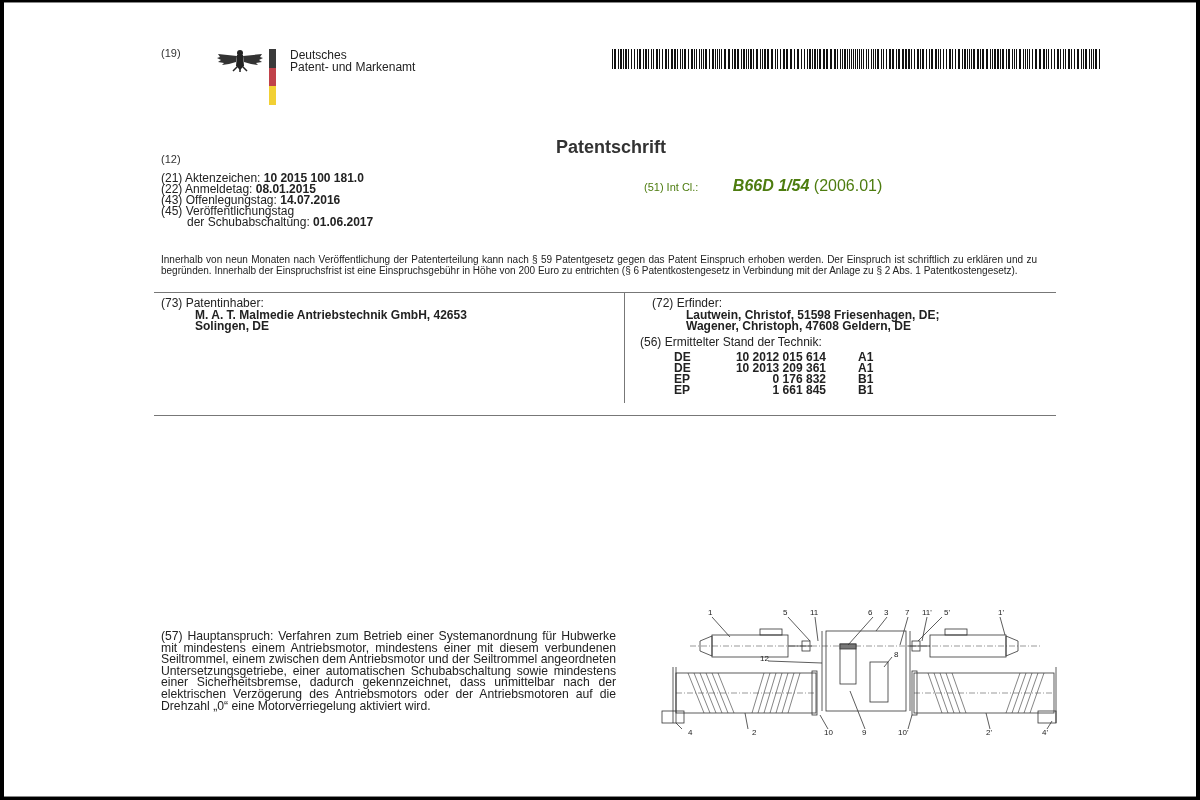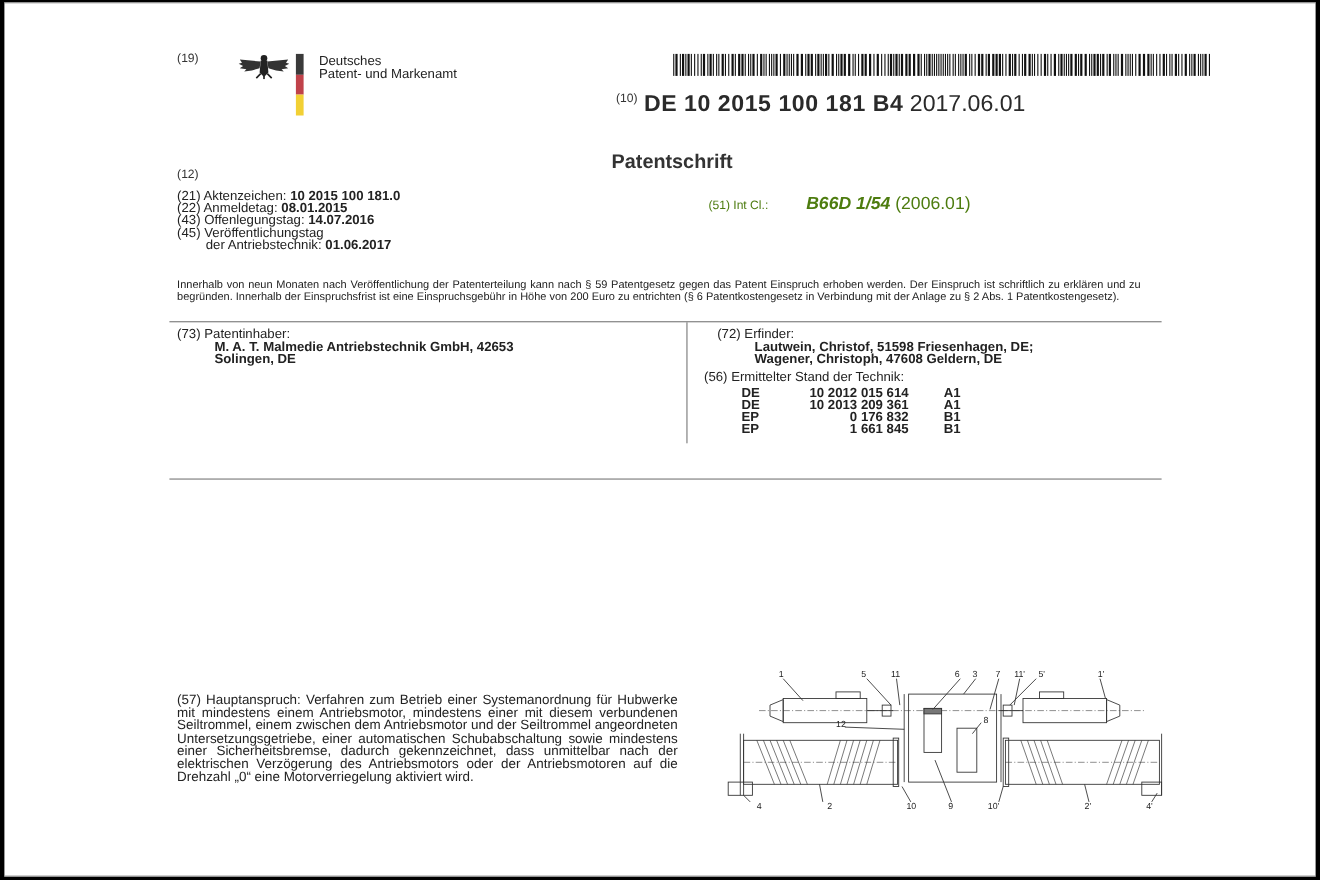--- a/index.html
+++ b/index.html
@@ -36,21 +36,21 @@
   #biblio .indent { padding-left: 26px; }
 
   #intcl { left: 640px; top: 174px; white-space: nowrap; color: #4d7c0f; }
   #intcl .lbl { font-size: 11px; margin-right: 30px; }
   #intcl .cls { font-size: 16px; font-weight: bold; font-style: italic; }
   #intcl .ver { font-size: 16px; }
 
   #notice { left: 157px; top: 251px; width: 876px; font-size: 10px; line-height: 11.3px; text-align: justify; color: #222; }
 
   
-  #box { left: 150px; top: 289px; width: 902px; height: 144px; border-top: 1px solid #777; border-bottom: 1px solid #777; }
+  #box { left: 150px; top: 289px; width: 902px; height: 124px; border-top: 1px solid #777; border-bottom: 1px solid #777; }
   #box-divider { left: 470px; top: 0; width: 1px; height: 110px; background: #777; }
   .blk { font-size: 12px; line-height: 11.5px; color: #222; white-space: nowrap; }
   .blk .val { padding-left: 34px; font-weight: bold; }
   #p73 { left: 7px; top: 5px; }
   #p74 { left: 7px; top: 44px; }
   #p72 { left: 498px; top: 5px; }
   #p56 { left: 486px; top: 44px; }
   .cite { display: flex; font-weight: bold; padding-left: 34px; font-size: 12px; line-height: 11px; }
   .cite .c1 { width: 32px; }
   .cite .c2 { width: 120px; text-align: right; }
@@ -261,25 +261,20 @@
       <span style="width: 1px; margin-right: 1px;"></span>
       <span style="width: 1px; margin-right: 1px;"></span>
       <span style="width: 2px; margin-right: 2px;"></span>
       <span style="width: 1px; margin-right: 1px;"></span>
       <span style="width: 1px; margin-right: 1px;"></span>
       <span style="width: 1px; margin-right: 1px;"></span>
       <span style="width: 2px; margin-right: 2px;"></span>
       <span style="width: 1px; margin-right: 2px;"></span>
     </div>
 
-  <div id="pubnum" class="abs">
-    <span class="sup">(10)</span>
-    <span class="num">DE 10 2015 100 181 B4</span>
-    <span class="date">2017.06.01</span>
-  </div>
 
   <div id="label12" class="abs small">(12)</div>
   <div id="doctype" class="abs">Patentschrift</div>
 
   <div id="biblio" class="abs">
     <div class="row">
       <span>(21)</span>
       <span>Aktenzeichen:</span>
       <span class="b">10 2015 100 181.0</span>
     </div>
@@ -291,21 +286,21 @@
     <div class="row">
       <span>(43)</span>
       <span>Offenlegungstag:</span>
       <span class="b">14.07.2016</span>
     </div>
     <div class="row">
       <span>(45)</span>
       <span>Veröffentlichungstag</span>
     </div>
     <div class="row indent">
-      <span>der Antriebstechnik:</span>
+      <span>der Schubabschaltung:</span>
       <span class="b">01.06.2017</span>
     </div>
   </div>
 
   <div id="intcl" class="abs">
     <span class="lbl">(51) Int Cl.:</span>
     <span class="cls">B66D 1/54</span>
     <span class="ver">(2006.01)</span>
   </div>
 

